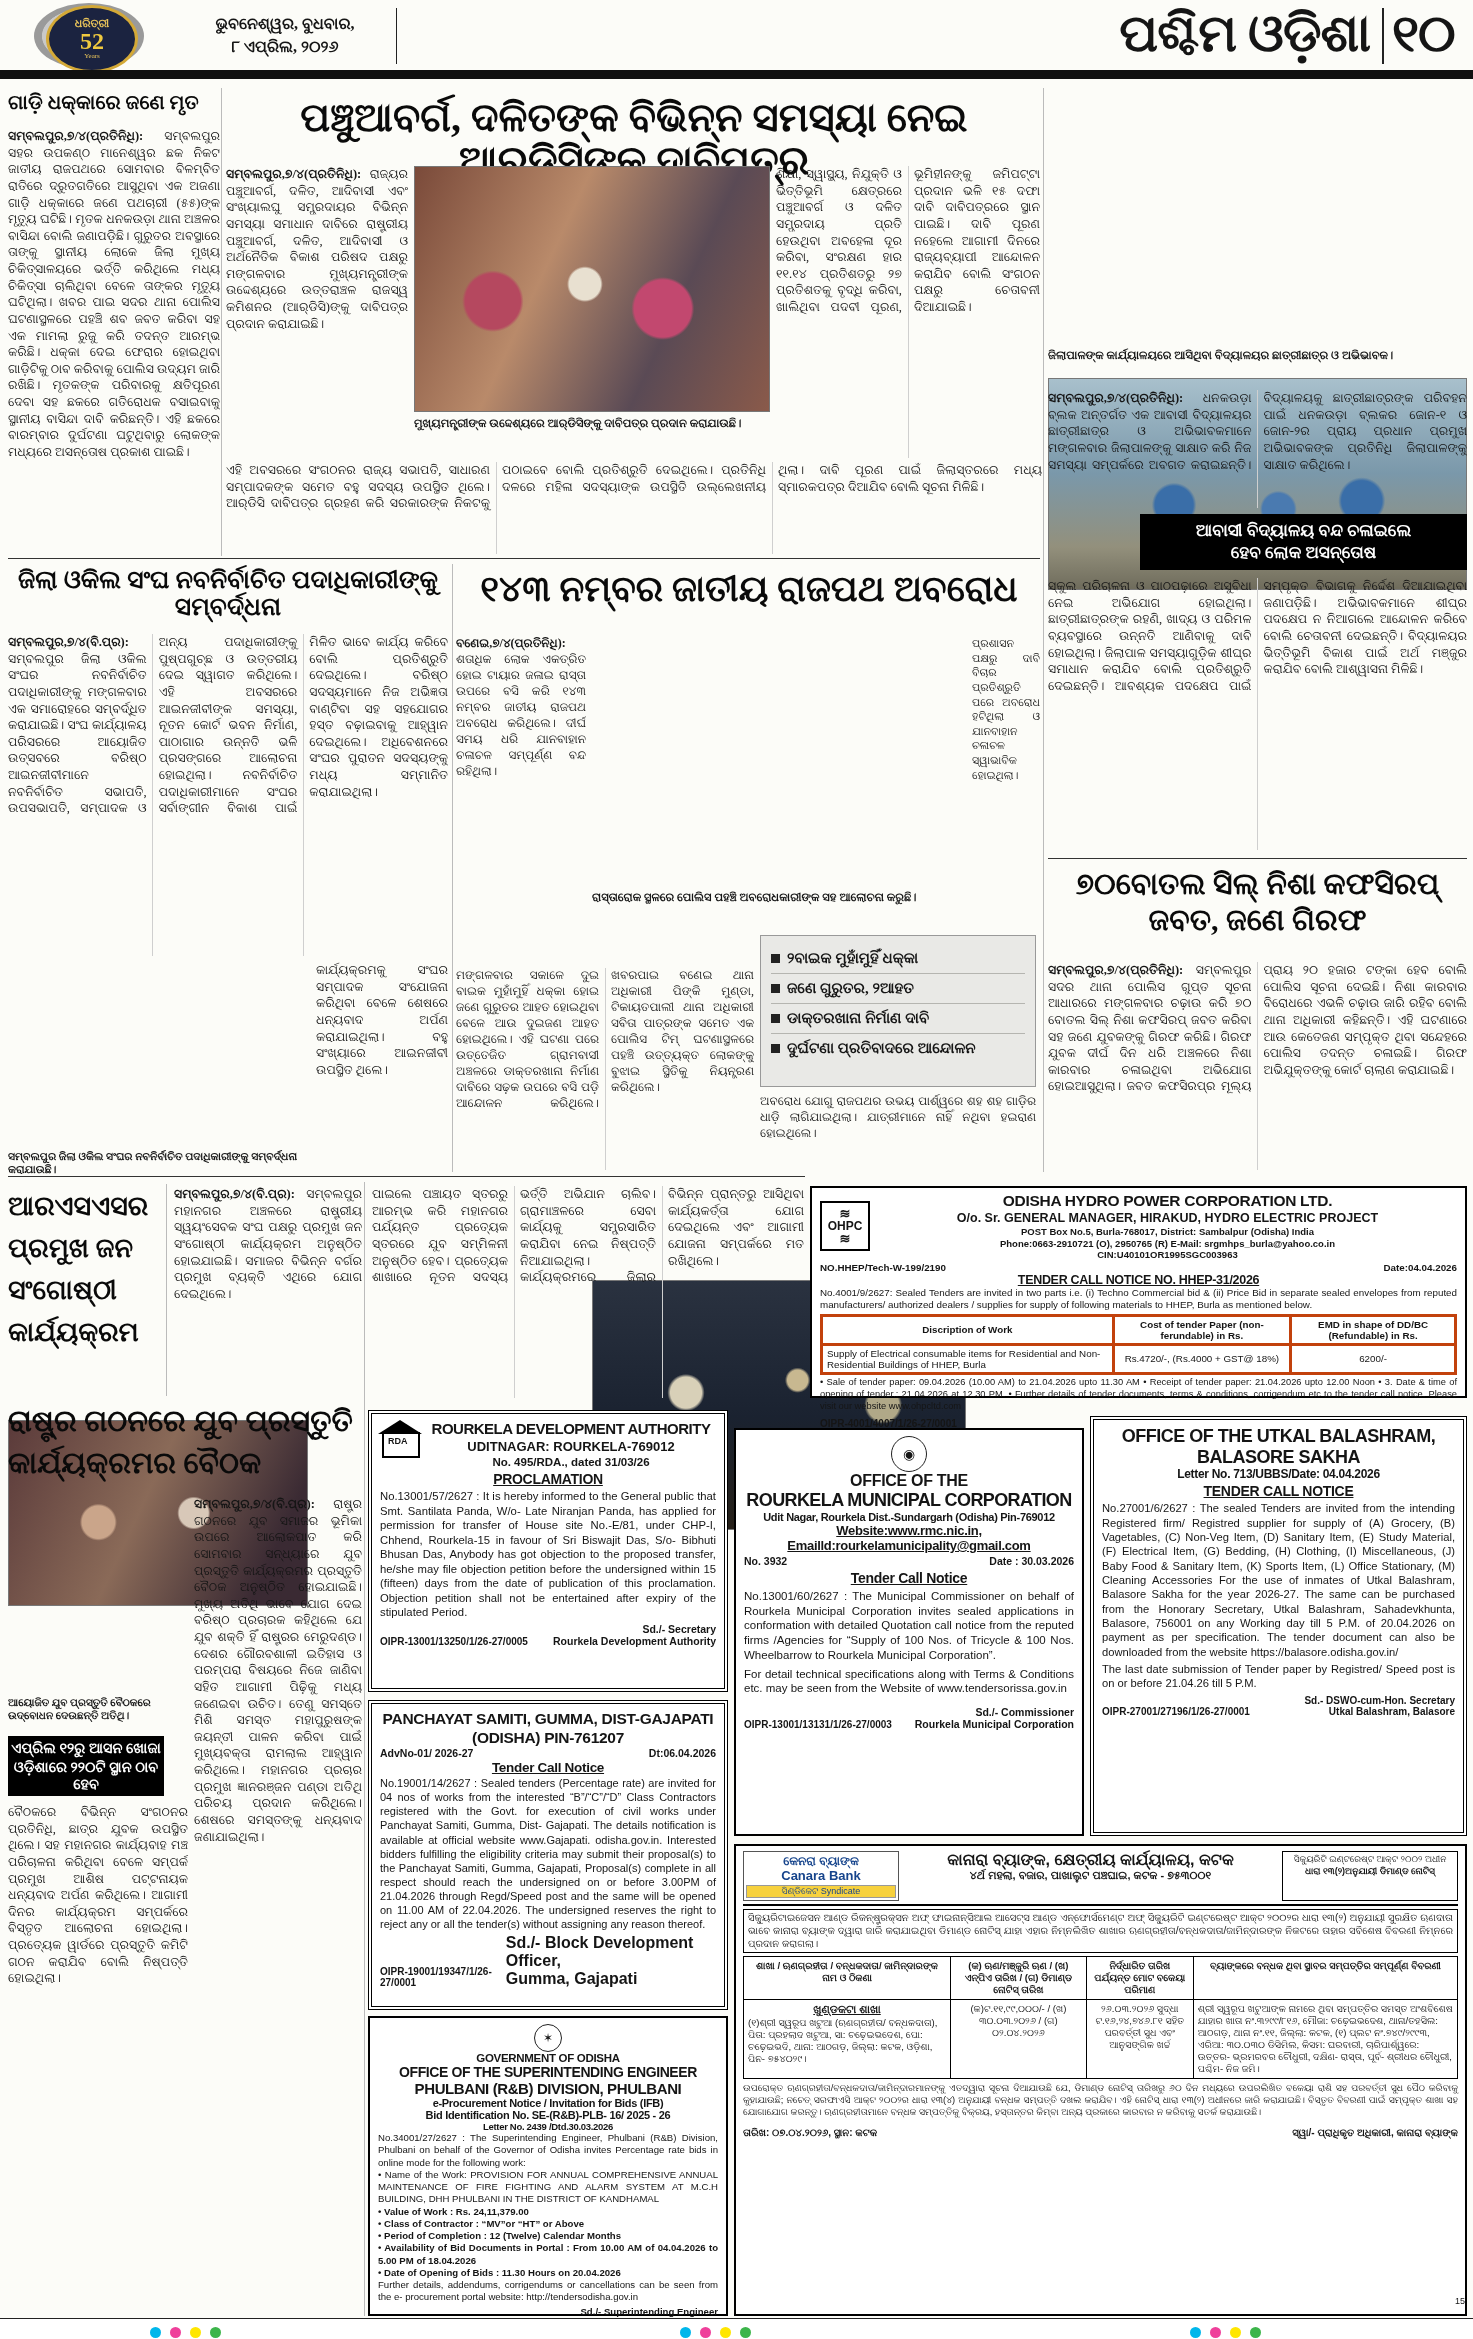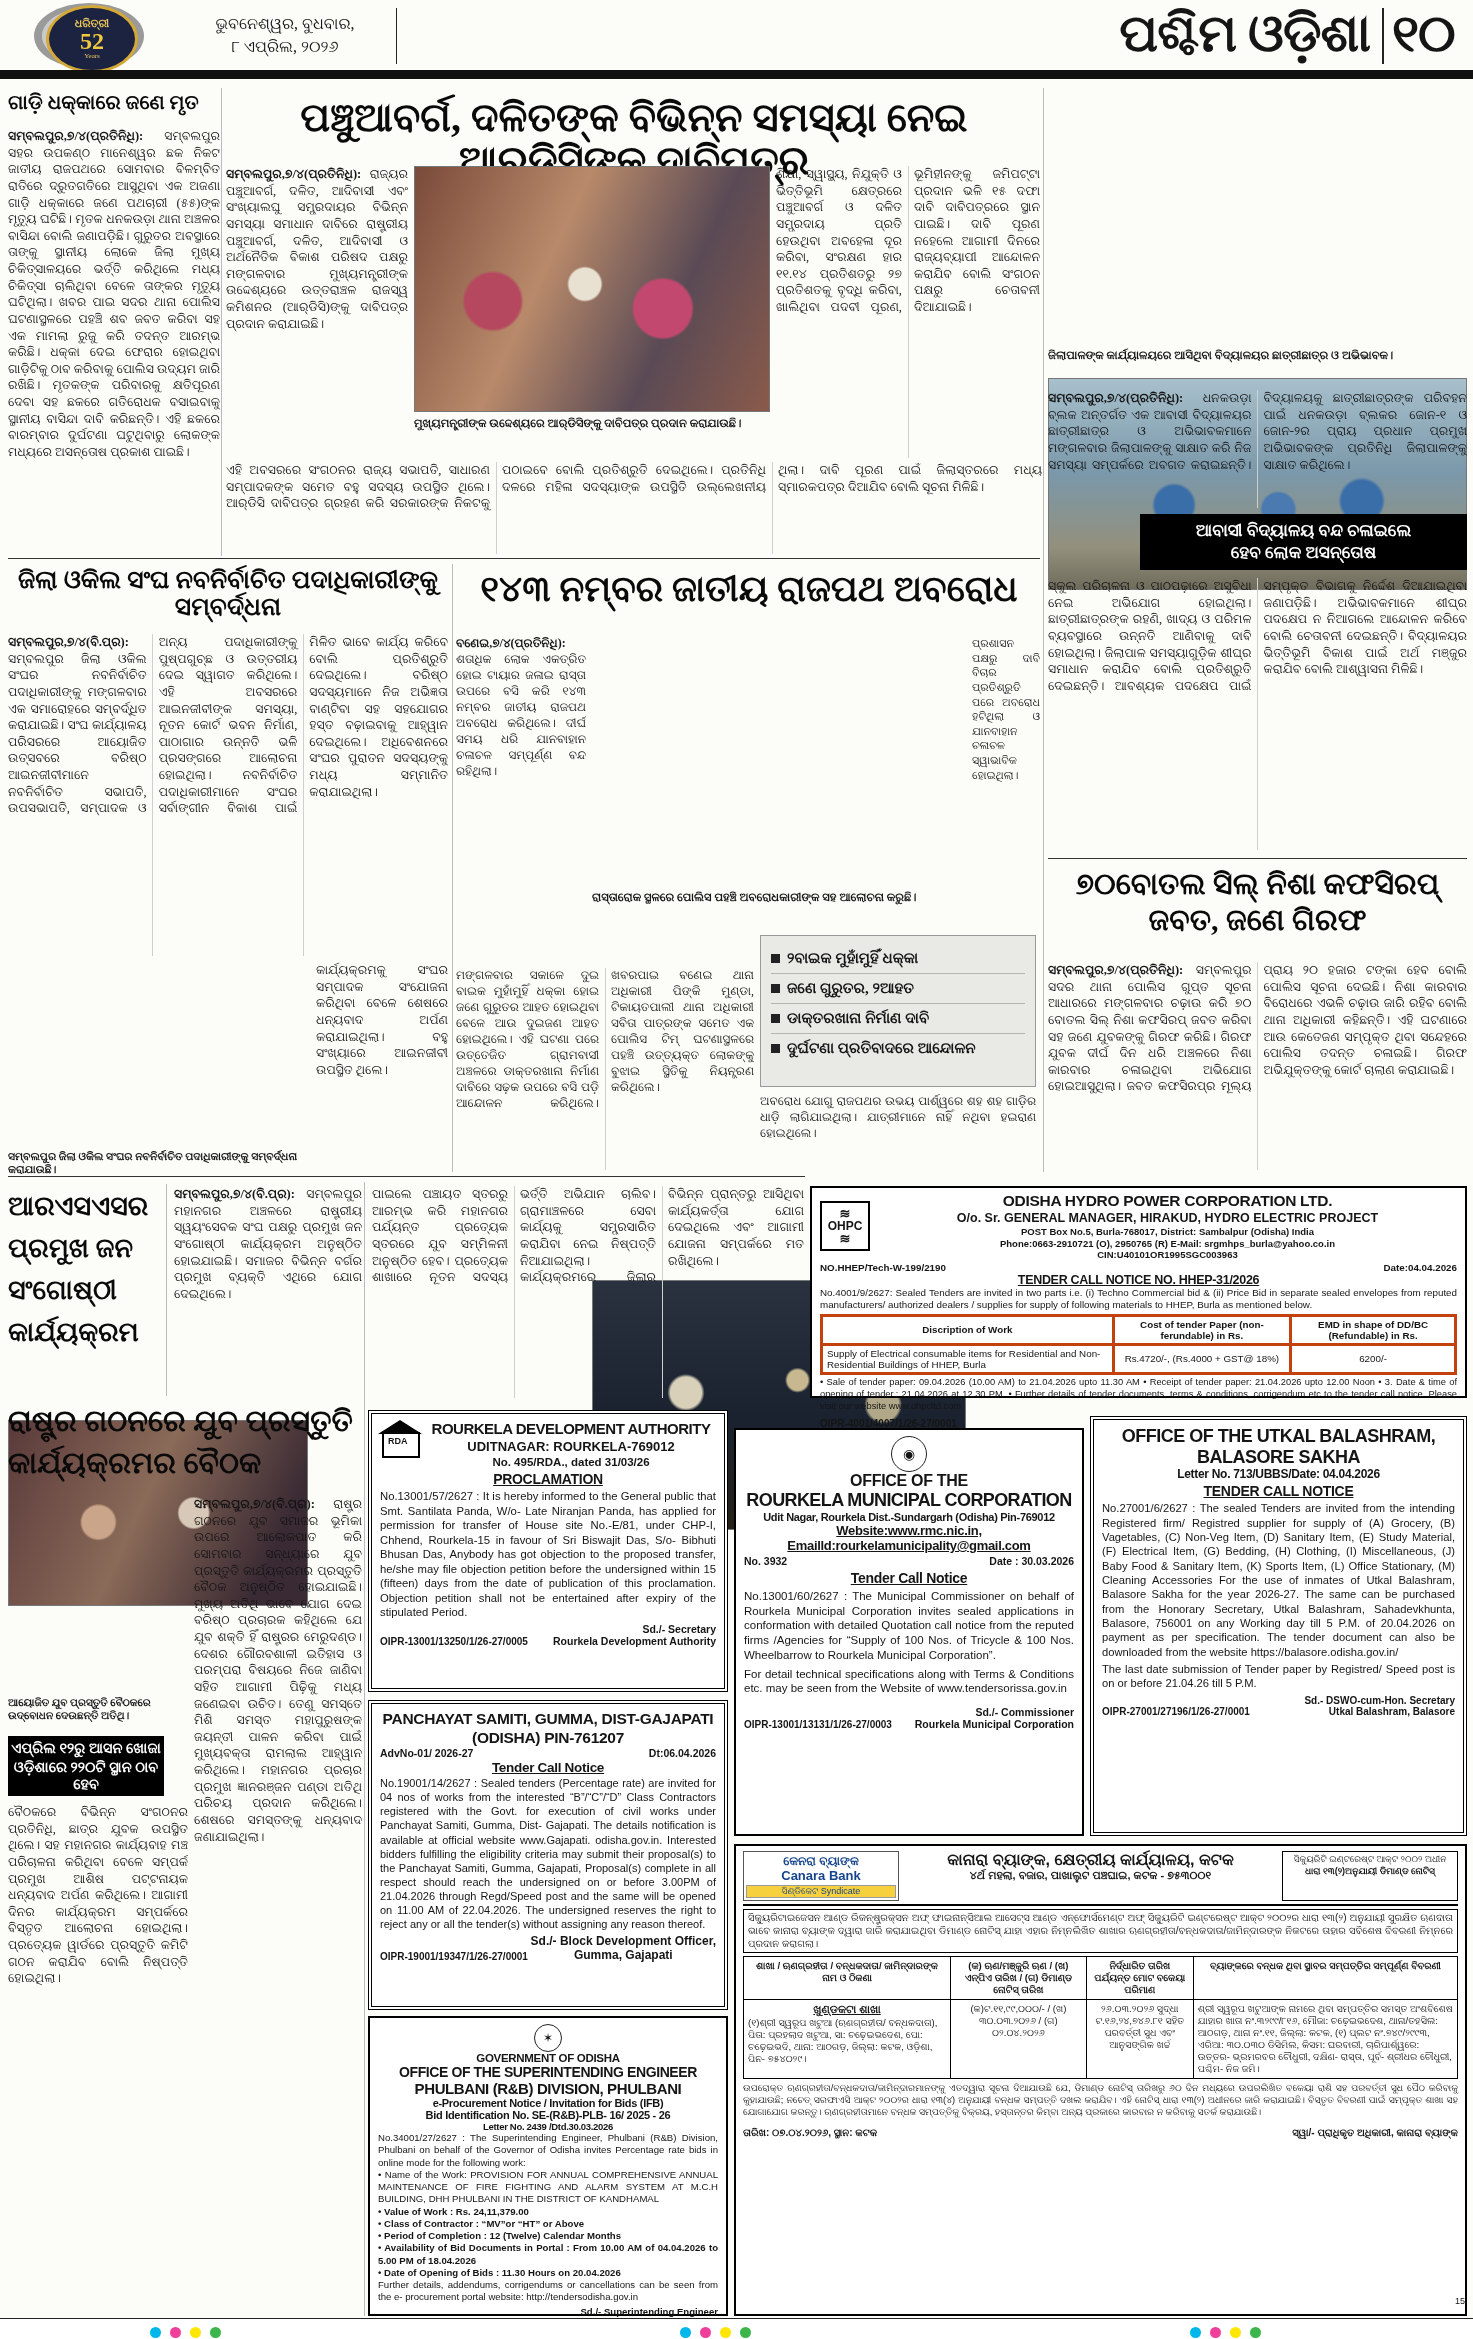--- a/index.html
+++ b/index.html
@@ -45,21 +45,21 @@
 <div class="page">
 
   <div class="abs" style="left:6px;top:3px;width:170px;height:66px;">
     <div style="position:absolute;left:28px;top:0;width:110px;height:66px;background:radial-gradient(ellipse at center,#c9c9c9 0 60%,#9a9a9a 61% 100%);border-radius:50%;"></div>
     <div style="position:absolute;left:40px;top:2px;width:86px;height:62px;background:#1b2340;border-radius:50%;border:3px solid #d4a937;display:flex;flex-direction:column;align-items:center;justify-content:center;line-height:1;">
       <span style="color:#e8c35a;font-size:11px;font-weight:bold;">ଧରିତ୍ରୀ</span>
       <span style="color:#f0c93f;font-size:24px;font-weight:bold;">52</span>
       <span style="color:#e8c35a;font-size:7px;">Years</span>
     </div>
   </div>
-  <div class="abs ctr" style="left:182px;top:12px;width:206px;height:54px;font-weight:normal;font-size:16px;line-height:1.45;">
+  <div class="abs ctr" style="left:182px;top:12px;width:206px;height:54px;font-weight:bold;font-size:16px;line-height:1.45;">
     <div>ଭୁବନେଶ୍ୱର, ବୁଧବାର,</div>
     <div>୮ ଏପ୍ରିଲ, ୨୦୨୬</div>
   </div>
   <div class="abs" style="left:396px;top:8px;width:1px;height:56px;background:#222;"></div>
   <div class="abs masthead-title" style="left:950px;top:4px;width:420px;height:64px;font-size:52px;text-align:right;">ପଶ୍ଚିମ ଓଡ଼ିଶା</div>
   <div class="abs" style="left:1382px;top:8px;width:2px;height:56px;background:#222;"></div>
   <div class="abs masthead-title" style="left:1392px;top:4px;width:76px;height:64px;font-size:52px;">୧୦</div>
   <div class="abs" style="left:0;top:70px;width:1473px;height:9px;background:#111;"></div>
 
   <div class="vr" style="left:221px;top:88px;height:468px;"></div>
@@ -261,21 +261,21 @@
       <div>(ODISHA) PIN-761207</div>
     </div>
     <div style="display:flex;justify-content:space-between;font-size:10.5px;font-weight:bold;">
       <span>AdvNo-01/ 2026-27</span>
       <span>Dt:06.04.2026</span>
     </div>
     <div class="n-title n-under" style="font-size:13.5px;margin:1px 0;">Tender Call Notice</div>
     <div class="n-body" style="font-size:11px;">No.19001/14/2627 : Sealed tenders (Percentage rate) are invited for 04 nos of works from the interested “B”/“C”/“D” Class Contractors registered with the Govt. for execution of civil works under Panchayat Samiti, Gumma, Dist- Gajapati. The details notification is available at official website www.Gajapati. odisha.gov.in. Interested bidders fulfilling the eligibility criteria may submit their proposal(s) to the Panchayat Samiti, Gumma, Gajapati, Proposal(s) complete in all respect should reach the undersigned on or before 3.00PM of 21.04.2026 through Regd/Speed post and the same will be opened on 11.00 AM of 22.04.2026. The undersigned reserves the right to reject any or all the tender(s) without assigning any reason thereof.</div>
     <div class="n-foot" style="margin-top:3px;">
       <span>OIPR-19001/19347/1/26-27/0001</span>
-      <span style="text-align:center;font-size:12px;">
+      <span style="text-align:left;font-size:16px;">
         <div>Sd./- Block Development Officer,</div>
         <div>Gumma, Gajapati</div>
       </span>
     </div>
   </div>
 
   <div class="abs notice" style="left:368px;top:2016px;width:360px;height:300px;">
     <div style="display:flex;justify-content:center;">
         <div class="emblem-circle" style="width:26px;height:26px;font-size:12px;">✶</div>
       </div>

